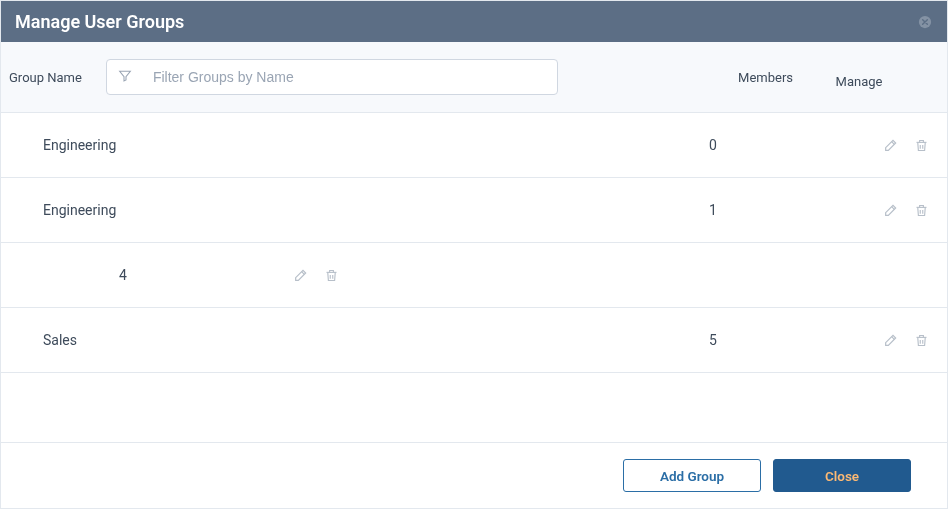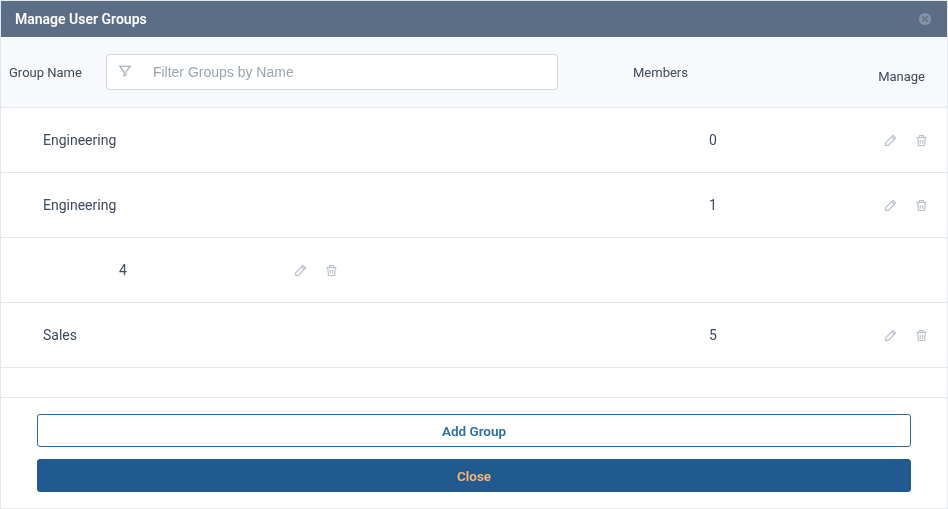--- a/index.html
+++ b/index.html
@@ -17,21 +17,21 @@
       height: 100%;
       border: 1px solid #e3e8ee;
     }
     .modal-header {
       background: #5c6e85;
       color: #fff;
       padding: 10px 14px;
       display: flex;
       align-items: center;
       justify-content: space-between;
-      font-size: 14px;
+      font-size: 18px;
       font-weight: 600;
     }
     .close-icon {
       width: 16px;
       height: 16px;
       display:flex;
       align-items:center;
       justify-content:center;
       cursor: pointer;
       opacity: .85;
@@ -40,22 +40,22 @@
     .table-header {
       background: #f7f9fc;
       border-bottom: 1px solid #e3e8ee;
       display: flex;
       align-items: center;
       padding: 17px 14px 17px 8px;
       font-size: 13px;
       color: #3e4b5b;
     }
     .col-name { flex: 1; display:flex; align-items:center; gap: 10px; }
-    .col-members { width: 160px; text-align:left; }
-    .col-manage  { width: 140px; text-align:right; padding-right: 8px; margin-top: 9px;}
+    .col-members { width: 160px; text-align:right; }
+    .col-manage  { width: 140px; text-align:center; padding-right: 8px; margin-top: 9px;}
     .filter-group {
       display: flex;
       align-items: center;
       border: 1px solid #d0d7e1;
       border-radius: 4px;
       background: #fff;
       padding: 0 10px;
       height: 36px;
       width: 452px;
       gap: 12px;
@@ -89,21 +89,20 @@
       cursor:pointer;
     }
     .icon-btn svg { stroke:#b7bfc9; fill:none; }
     .modal-footer {
       border-top: 1px solid #e3e8ee;
       background:#fff;
       padding: 16px 36px;
       display:flex;
       justify-content:flex-end;
       gap: 12px;
-      flex-direction: column;
     }
     .btn {
       height: 33px;
       padding: 0 26px;
       border-radius: 3px;
       font-size: 13.5px;
       font-weight: 600;
       cursor: pointer;
       display:flex;
       align-items:center;

